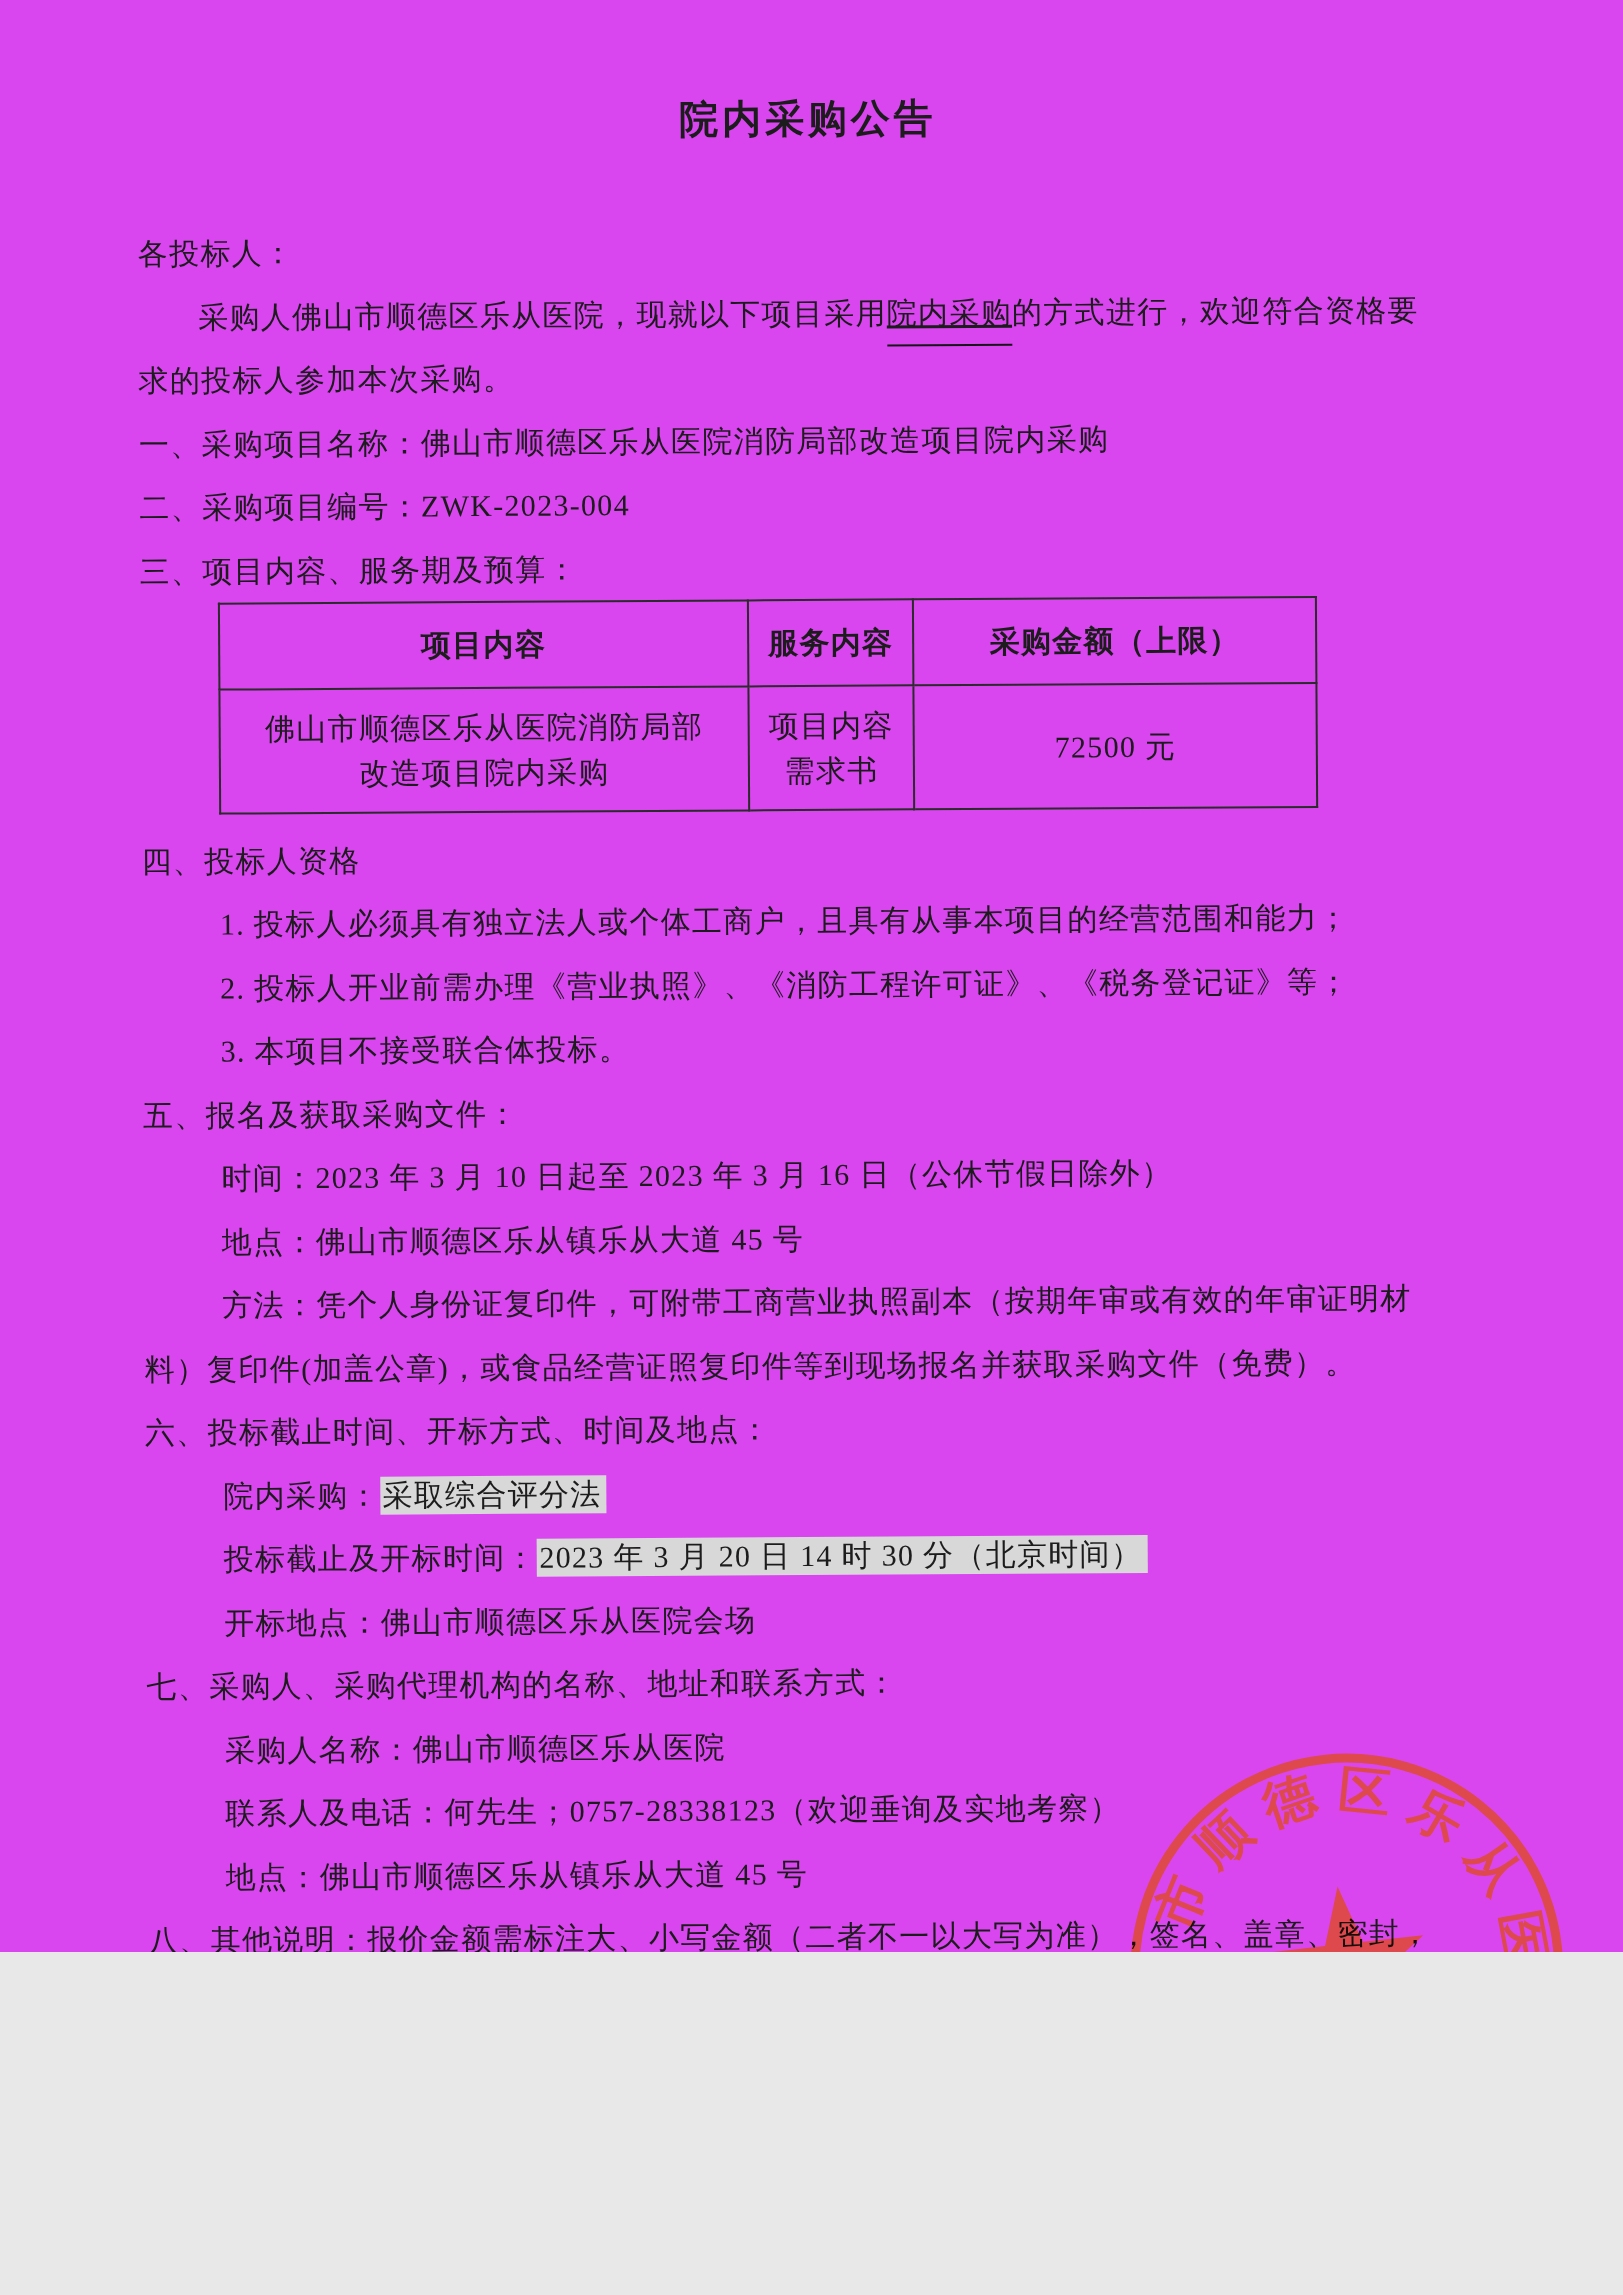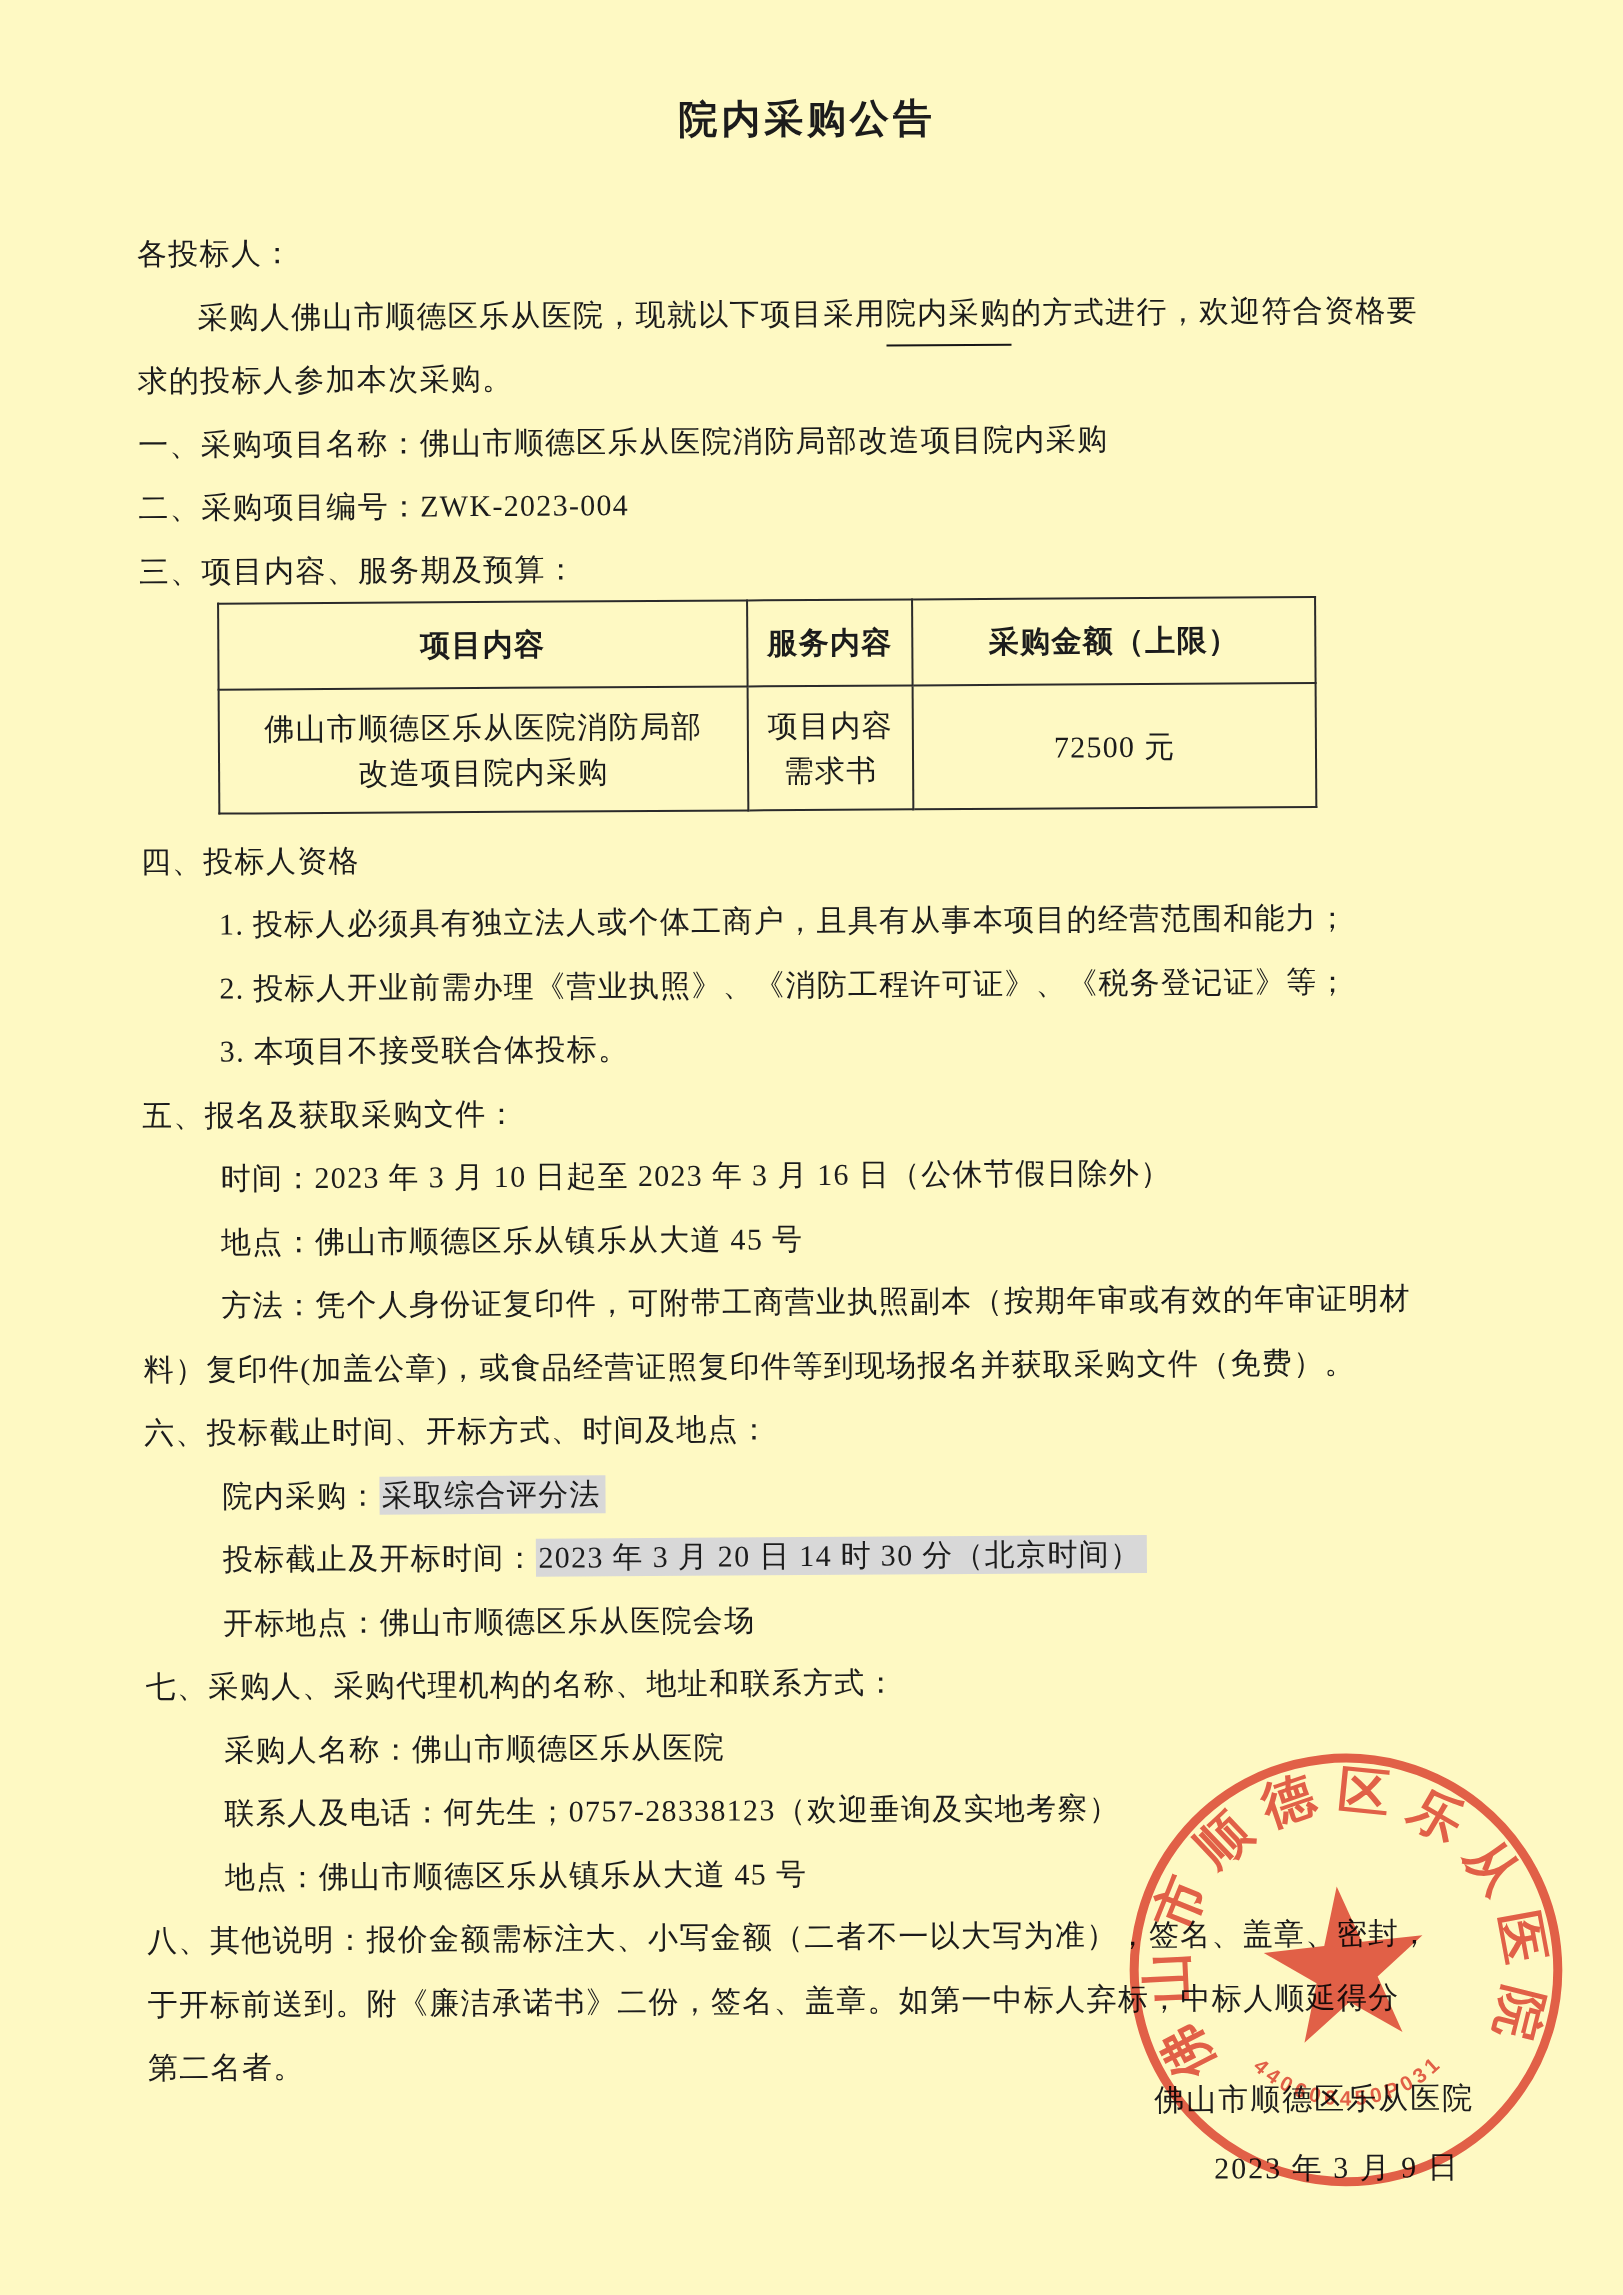--- a/index.html
+++ b/index.html
@@ -1,20 +1,20 @@
 <!DOCTYPE html>
 <html style="font-size:10.5px"><head>
 <meta charset="utf-8">
 <style>
   html,body{margin:0;padding:0;background:#e8e8e8;}
   .page{
     position:relative;
-    width:1624px;height:2295px;
+    width:1624px;height:1952px;
     margin:0 auto;
-    background:#fef9c3;
+    background:#d946ef;
     overflow:hidden;
     font-family:"Liberation Serif","DejaVu Serif",serif;
     color:#1c1c1c;
   }
   .scan{
     position:absolute;inset:0;
     transform:rotate(-0.35deg);
     transform-origin:50% 40%;
   }
   .line{
@@ -28,21 +28,21 @@
   .indent1{left:219px;}
   .indent-para{left:201px;}
   .doc-title{
     top:98px;left:0;right:0;
     text-align:center;
     font-size:39px;
     font-weight:bold;
     letter-spacing:3.9px;
     white-space:nowrap;
   }
-  .u{border-bottom:2.6px solid #161616;padding-bottom:15px;}
+  .u{border-bottom:2.6px solid #161616;padding-bottom:15px;text-decoration:underline;}
   .hl{background:#d8d8d8;padding:2px 5.2px 3.3px 2.6px;}
   table.ptable{
     position:absolute;
     top:599px;left:219px;
     width:1099px;
     border-collapse:collapse;
     table-layout:fixed;
     font-size:30px;
     letter-spacing:1.3px;
   }

